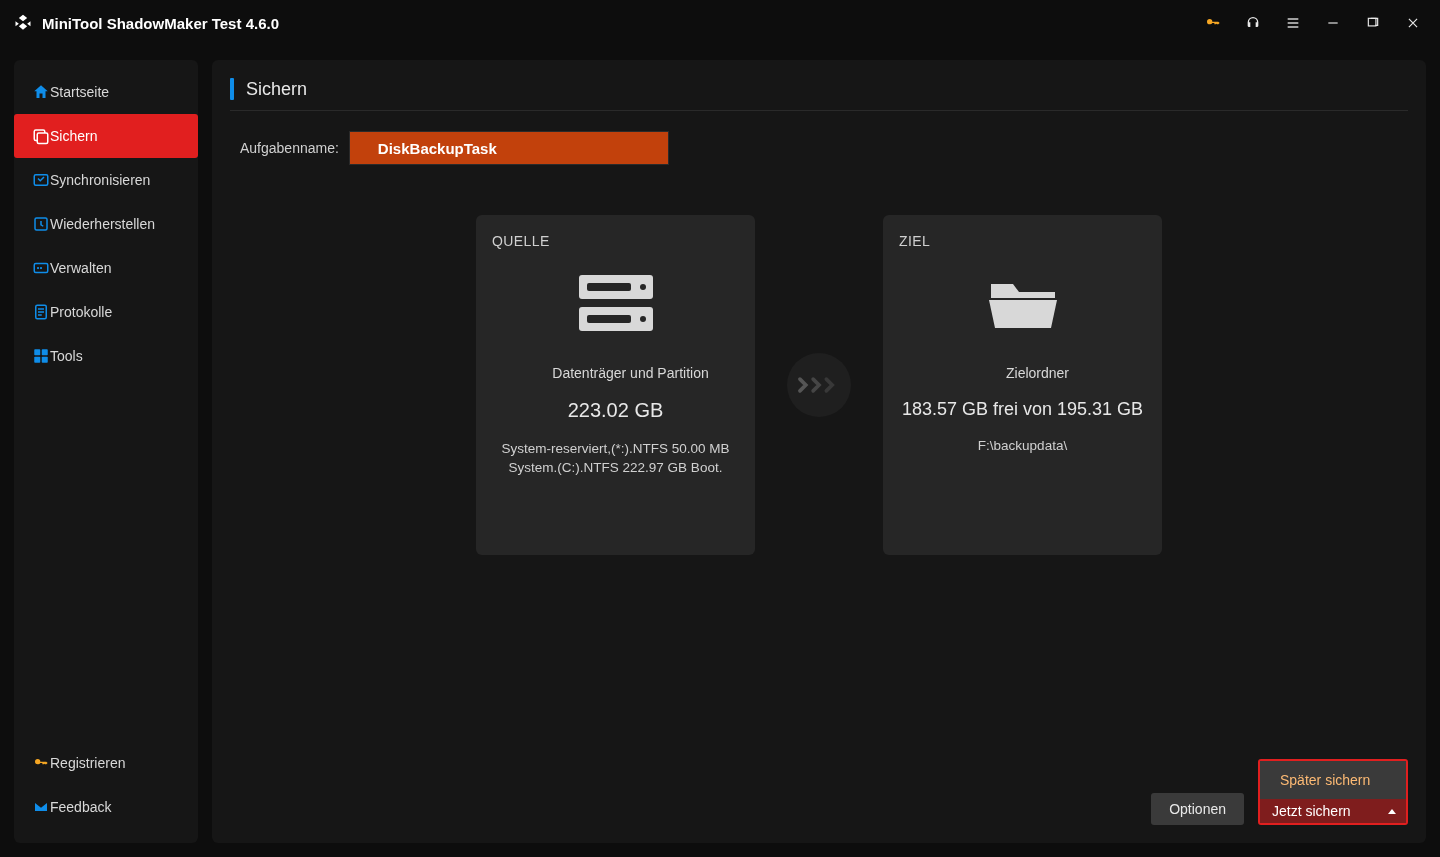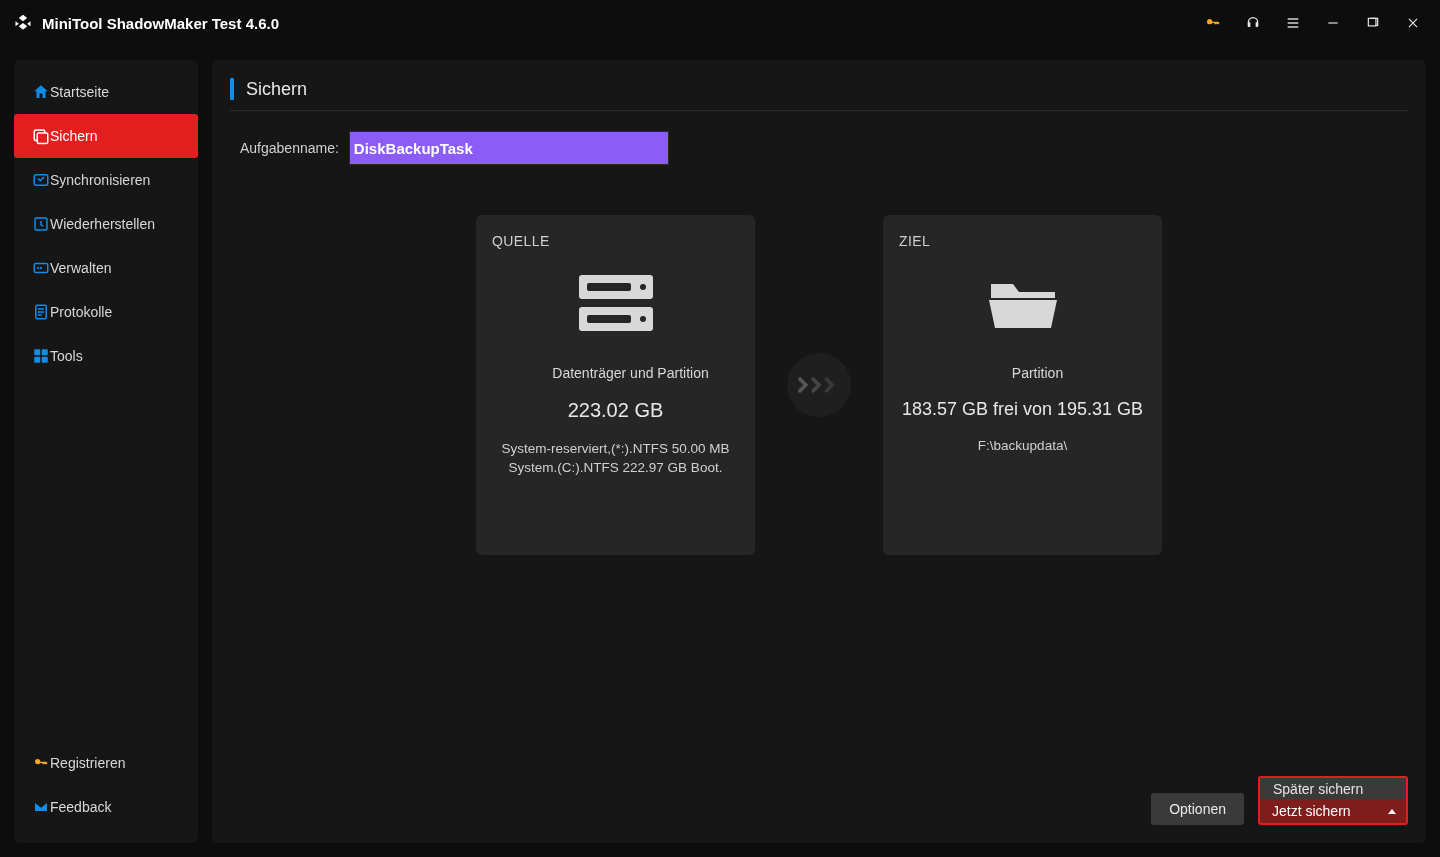--- a/index.html
+++ b/index.html
@@ -77,27 +77,27 @@
   margin-bottom: 20px;
 }
 .page-header .bar { width: 4px; height: 22px; background: #0f8de9; margin-right: 12px; border-radius: 1px; }
 .page-header .title { font-size: 18px; font-weight: 400; color: #e8e8e8; }
 
 .taskname-row { display: flex; align-items: center; gap: 10px; margin-left: 10px; margin-bottom: 50px; }
 .taskname-row label { font-size: 14px; color: #d0d0d0; }
 .taskname-row input {
   width: 320px;
   height: 34px;
-  background: #8b5cf6;
+  background: #c2410c;
   border: 1px solid #2a2a2a;
   border-radius: 0;
   color: #fff;
   font-size: 15px;
   font-weight: 600;
-  padding: 0 4px;
+  padding: 0 28px;
 }
 
 .cards-row {
   display: flex;
   align-items: center;
   justify-content: center;
   gap: 32px;
 }
 .card {
   width: 279px;
@@ -140,22 +140,22 @@
   border: none; border-radius: 3px;
   font-size: 14px; cursor: pointer;
 }
 .dropdown-wrap {
   border: 2px solid #e11f1f;
   border-radius: 3px;
   display: flex; flex-direction: column;
   width: 150px;
 }
 .dropdown-item-later {
-  height: 21px; display: flex; align-items: center; padding: 0 13px;
-  background: #3a3a3a; color: #e5e5e5; font-size: 14px; cursor: pointer;
+  height: 38px; display: flex; align-items: center; padding: 0 20px;
+  background: #3a3a3a; color: #fdba74; font-size: 14px; cursor: pointer;
 }
 .dropdown-item-now {
   height: 24px; display: flex; align-items: center; justify-content: space-between; padding: 0 10px 0 12px;
   background: #7f1d1d; color: #fff; font-size: 14px; cursor: pointer;
 }
 .dropdown-item-now .tri { width: 0; height: 0; border-left: 4px solid transparent; border-right: 4px solid transparent; border-bottom: 5px solid #fff; }
 </style>
 </head>
 <body>
 
@@ -337,21 +337,21 @@
       </div>
 
       <div class="card">
         <div class="card-title">ZIEL</div>
         <div class="card-icon">
           <svg width="72" height="58" viewBox="0 0 72 58">
             <path d="M4 10h22l6 8h36v6H4z" fill="#d8d8d8"></path>
             <path d="M2 26h68l-6 28H8z" fill="#d8d8d8"></path>
           </svg>
         </div>
-        <div class="card-line1">Partition</div>
+        <div class="card-line1">Zielordner</div>
         <div class="card-line2" style="font-size:18px">183.57 GB frei von 195.31 GB</div>
         <div class="card-line4">F:\backupdata\</div>
       </div>
     </div>
 
     <div class="footer-actions">
       <button class="btn-opt">Optionen</button>
       <div class="dropdown-wrap">
         <div class="dropdown-item-later">Später sichern</div>
         <div class="dropdown-item-now">

